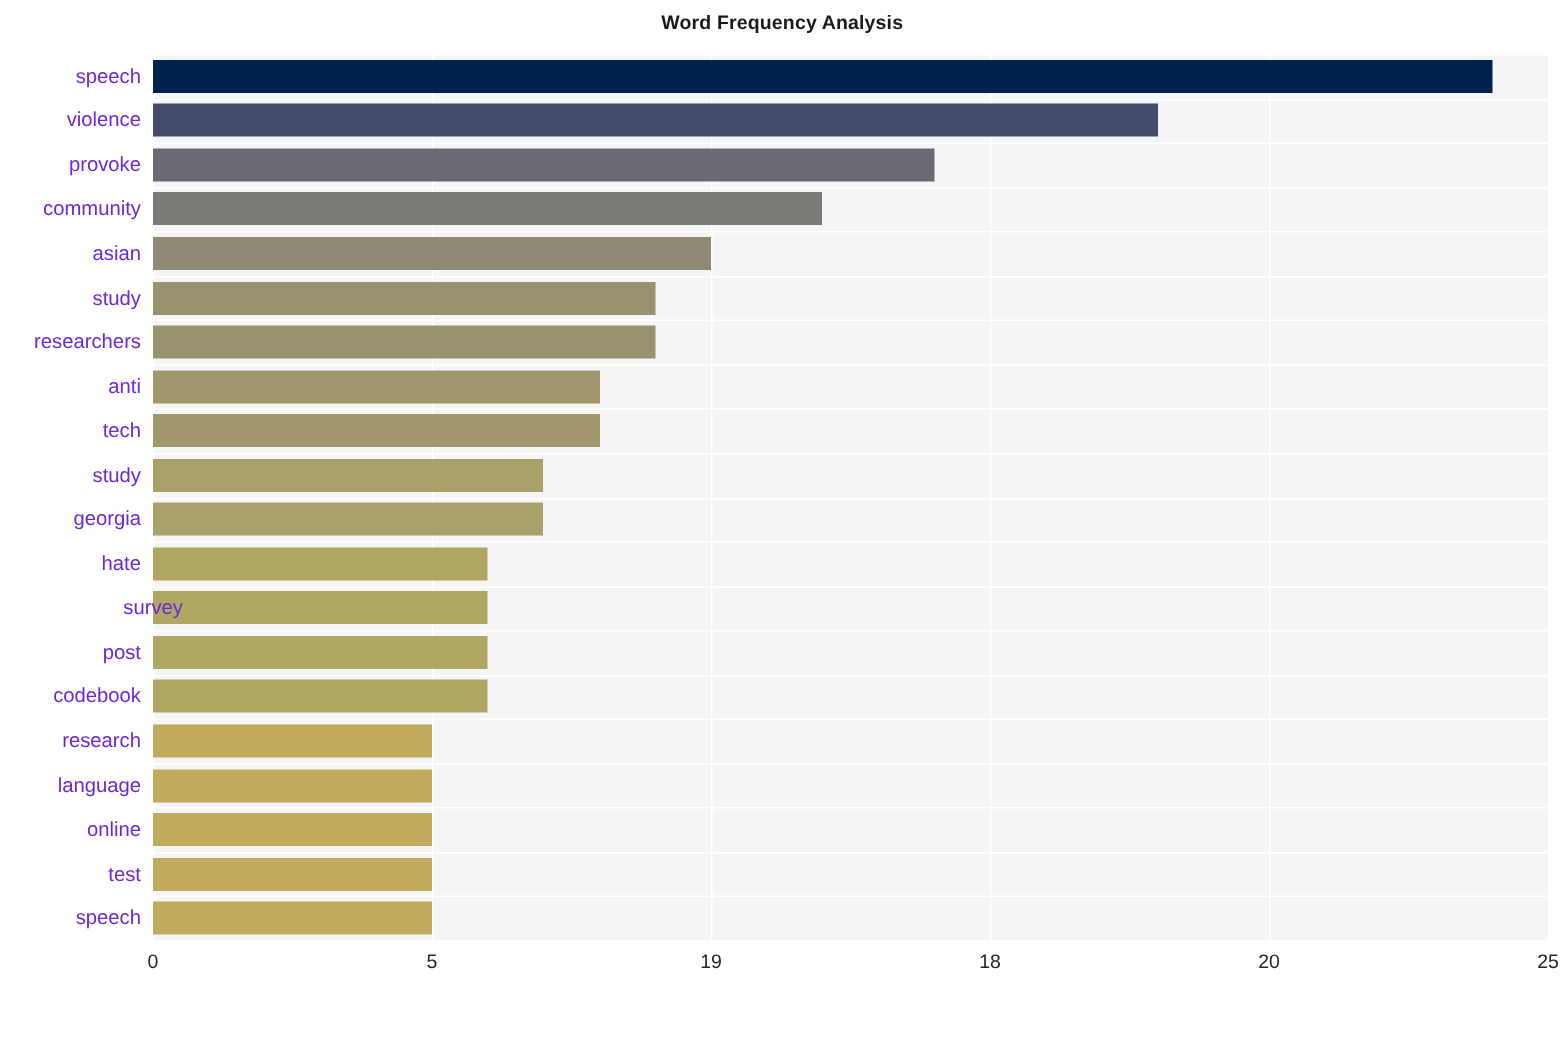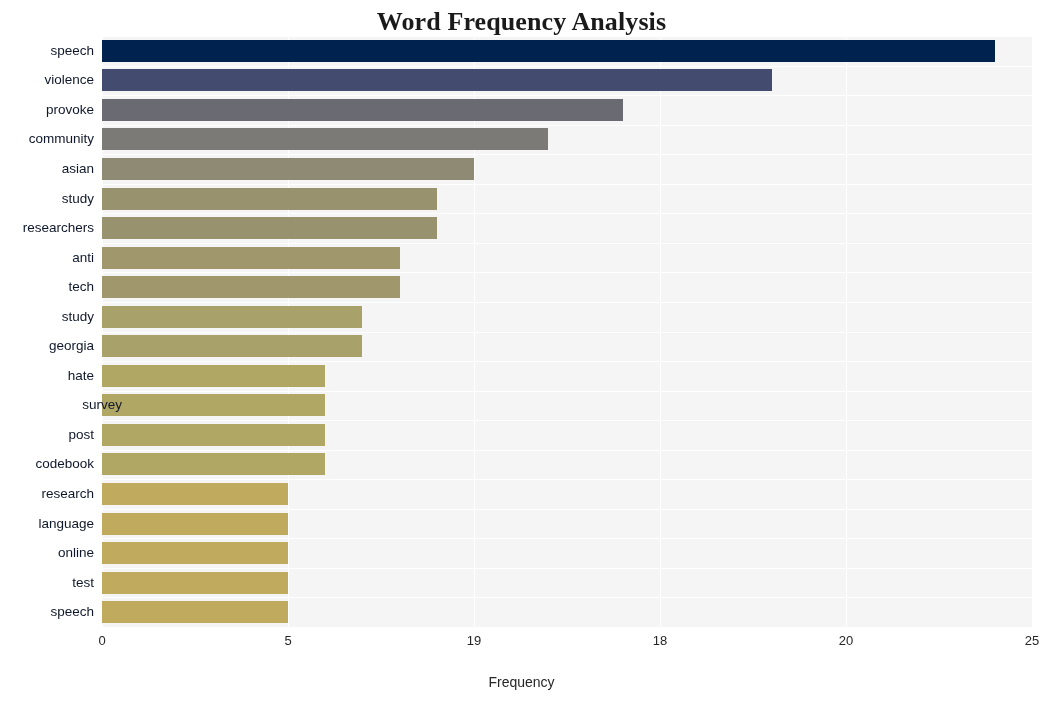--- a/index.html
+++ b/index.html
@@ -21,25 +21,24 @@
     height: 701px;
     background: #ffffff;
   }
 
   #chart-title {
     position: absolute;
     left: 0;
     top: 7px;
     width: 1043px;
     text-align: center;
-    font-size: 26px;
+    font-size: 13px;
     font-weight: bold;
     color: #1a1a1a;
     letter-spacing: 0.1px;
-    font-family: Liberation Serif, serif;
   }
 
   
   #plot-area {
     position: absolute;
     left: 102px;
     top: 36px;
     width: 930px;
     height: 591px;
     background: #f5f5f6;
@@ -66,21 +65,21 @@
     position: absolute;
     height: 22px;
     left: 0;
   }
 
   .ylabel {
     position: absolute;
     right: 1045px;
     text-align: right;
     font-size: 13.5px;
-    color: #0f172a;
+    color: #6d28d9;
     white-space: nowrap;
     line-height: 22px;
     height: 22px;
   }
 
   #ylabels-layer {
     position: absolute;
     left: 0;
     top: 36px;
     width: 1043px;
@@ -207,15 +206,14 @@
 
   <div id="xticks-layer">
       <div class="xtick" style="left: 102px;">0</div>
       <div class="xtick" style="left: 288px;">5</div>
       <div class="xtick" style="left: 474px;">19</div>
       <div class="xtick" style="left: 660px;">18</div>
       <div class="xtick" style="left: 846px;">20</div>
       <div class="xtick" style="left: 1032px; text-align: center;">25</div>
     </div>
 
-  <div id="xaxis-label">Frequency</div>
 
 </div>
 
 </body></html>

